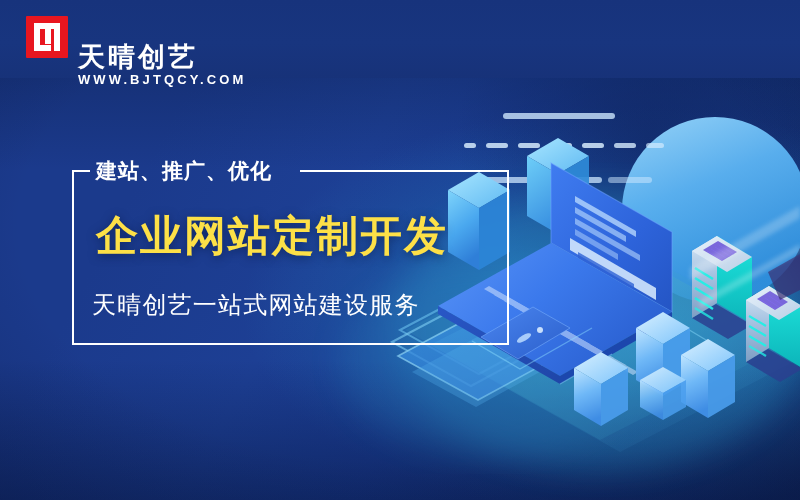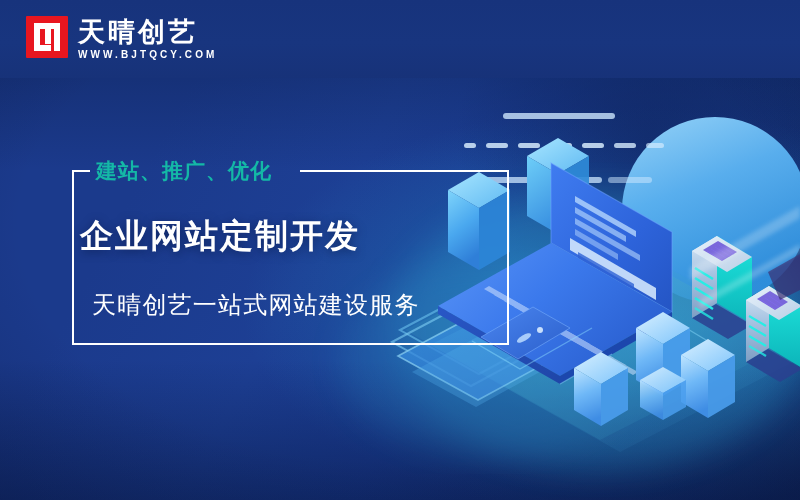--- a/index.html
+++ b/index.html
@@ -77,32 +77,32 @@
     width: 6px; height: 21px; background: #fff;
   }
   .logo-mark .gl-d {
     position: absolute; left: 28px; top: 12px;
     width: 6px; height: 23px; background: #fff;
   }
   .logo-mark .gl-e {
     position: absolute; left: 8px; top: 29px;
     width: 17px; height: 6px; background: #fff;
   }
-  .logo-text-block { display: flex; flex-direction: column; padding-top: 1px; }
+  .logo-text-block { display: flex; flex-direction: column; padding-top: 1px; margin-top: 25px; }
   .logo-cn {
     color: #ffffff;
     font-size: 27px;
     font-weight: bold;
     letter-spacing: 3px;
     line-height: 30px;
     white-space: nowrap;
   }
   .logo-url {
     color: #ffffff;
-    font-size: 10px;
+    font-size: 13px;
     font-weight: bold;
     letter-spacing: 3.1px;
     line-height: 14px;
     margin-top: 1px;
     white-space: nowrap;
   }
 
   
   .illus { position: absolute; left: 0; top: 0; width: 800px; height: 500px; z-index: 10; }
 
@@ -111,32 +111,32 @@
   .frame-line { position: absolute; background: #ffffff; }
   .fl-left   { left: 72px;  top: 170px; width: 2px;  height: 175px; }
   .fl-tl     { left: 72px;  top: 170px; width: 18px; height: 2px; }
   .fl-tr     { left: 300px; top: 170px; width: 209px; height: 2px; }
   .fl-right  { left: 507px; top: 170px; width: 2px;  height: 175px; }
   .fl-bottom { left: 72px;  top: 343px; width: 437px; height: 2px; }
 
   .kicker {
     position: absolute;
     left: 96px; top: 157px;
-    color: #14b8a6;
+    color: #ffffff;
     font-size: 21px;
     font-weight: bold;
     letter-spacing: 1px;
     line-height: 28px;
     white-space: nowrap;
   }
   .headline {
     position: absolute;
-    left: 80px; top: 208px;
-    color: #ffffff;
-    font-size: 33px;
+    left: 96px; top: 208px;
+    color: #fde047;
+    font-size: 42px;
     font-weight: bold;
     letter-spacing: 2px;
     line-height: 56px;
     white-space: nowrap;
     text-shadow: 0 2px 10px rgba(6,20,60,0.55);
   }
   .subline {
     position: absolute;
     left: 92px; top: 290px;
     color: #ffffff;

